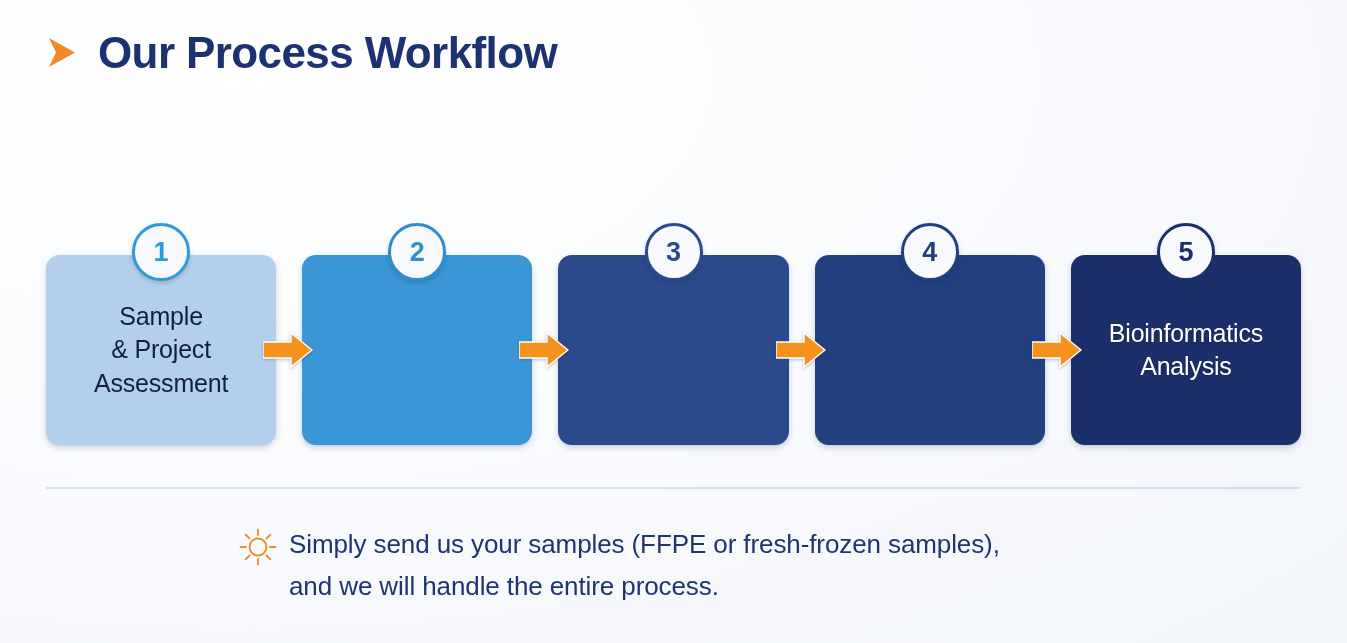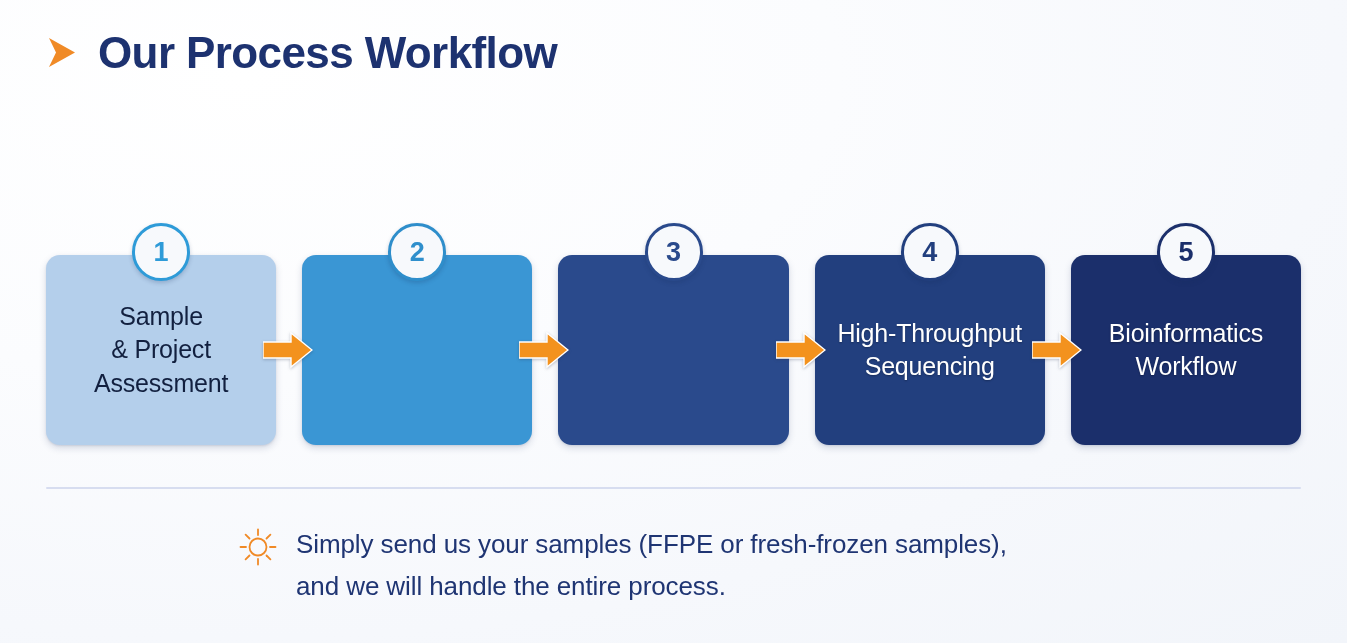--- a/index.html
+++ b/index.html
@@ -139,21 +139,21 @@
     border-radius: 1px;
   }
 
   
   .note {
     position: absolute;
     left: 238px;
     top: 523px;
     display: flex;
     align-items: flex-start;
-    gap: 18px;
+    gap: 11px;
   }
   .note-icon {
     width: 40px;
     height: 40px;
     flex: none;
     margin-top: 4px;
   }
   .note-text {
     font-size: 26px;
     line-height: 1.62;
@@ -201,33 +201,31 @@
       <div class="badge" style="border:3px solid #2a4a8c;color:#2a4a8c;">3</div>
       <div class="arrow">
         <svg width="50" height="40" viewBox="0 0 50 40">
           <path d="M0 12 L28 12 L28 3 L49 20 L28 37 L28 28 L0 28 Z" fill="#f3921e" stroke="#ffffff" stroke-width="1.4"></path>
         </svg>
       </div>
     </div>
 
     <div class="step dark" style="background:#223f7e;">
       <div class="badge" style="border:3px solid #223f7e;color:#223f7e;">4</div>
-      <div class="step-label">High-Throughput
-Sequencing</div>
       <div class="arrow">
         <svg width="50" height="40" viewBox="0 0 50 40">
           <path d="M0 12 L28 12 L28 3 L49 20 L28 37 L28 28 L0 28 Z" fill="#f3921e" stroke="#ffffff" stroke-width="1.4"></path>
         </svg>
       </div>
     </div>
 
     <div class="step dark" style="background:#1b2f6b;">
       <div class="badge" style="border:3px solid #1b2f6b;color:#1b2f6b;">5</div>
       <div class="step-label">Bioinformatics
-Workflow</div>
+Analysis</div>
     </div>
 
   </div>
 
   <div class="divider"></div>
 
   <div class="note">
     <svg class="note-icon" viewBox="0 0 40 40">
       <g stroke="#f08a26" stroke-width="1.8" stroke-linecap="round" fill="none">
         <circle cx="20" cy="20" r="8.5"></circle>

